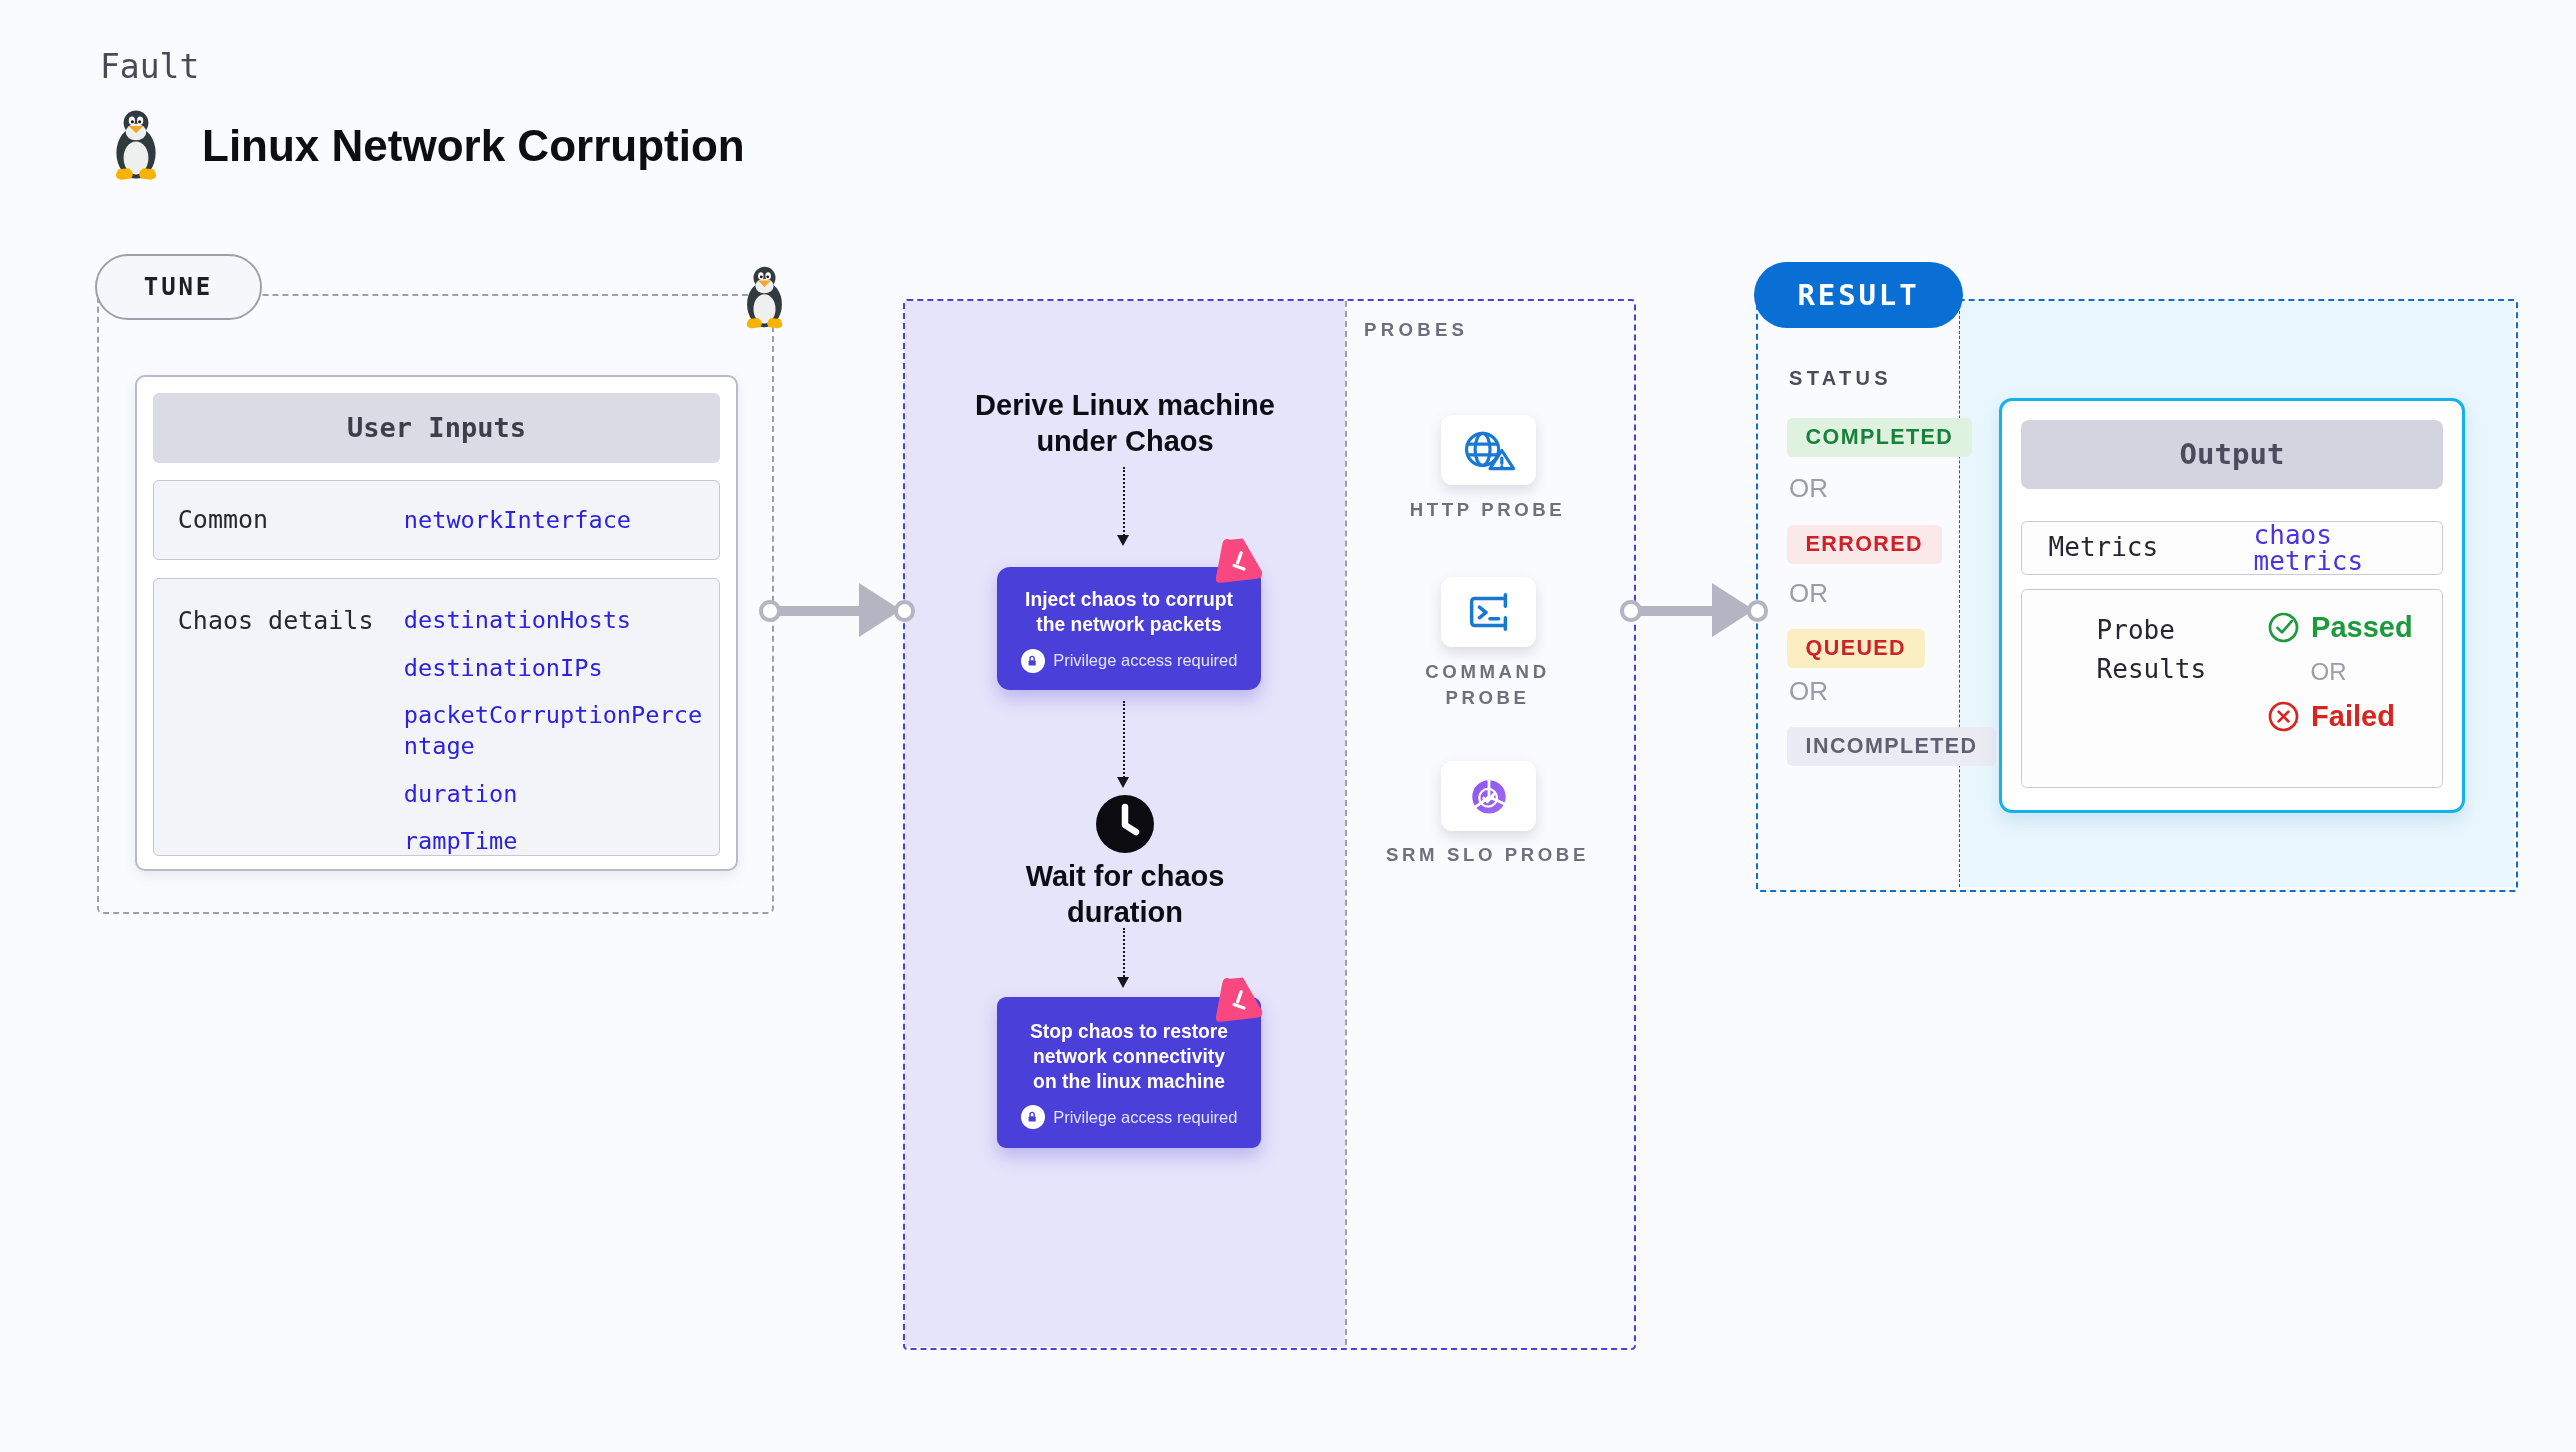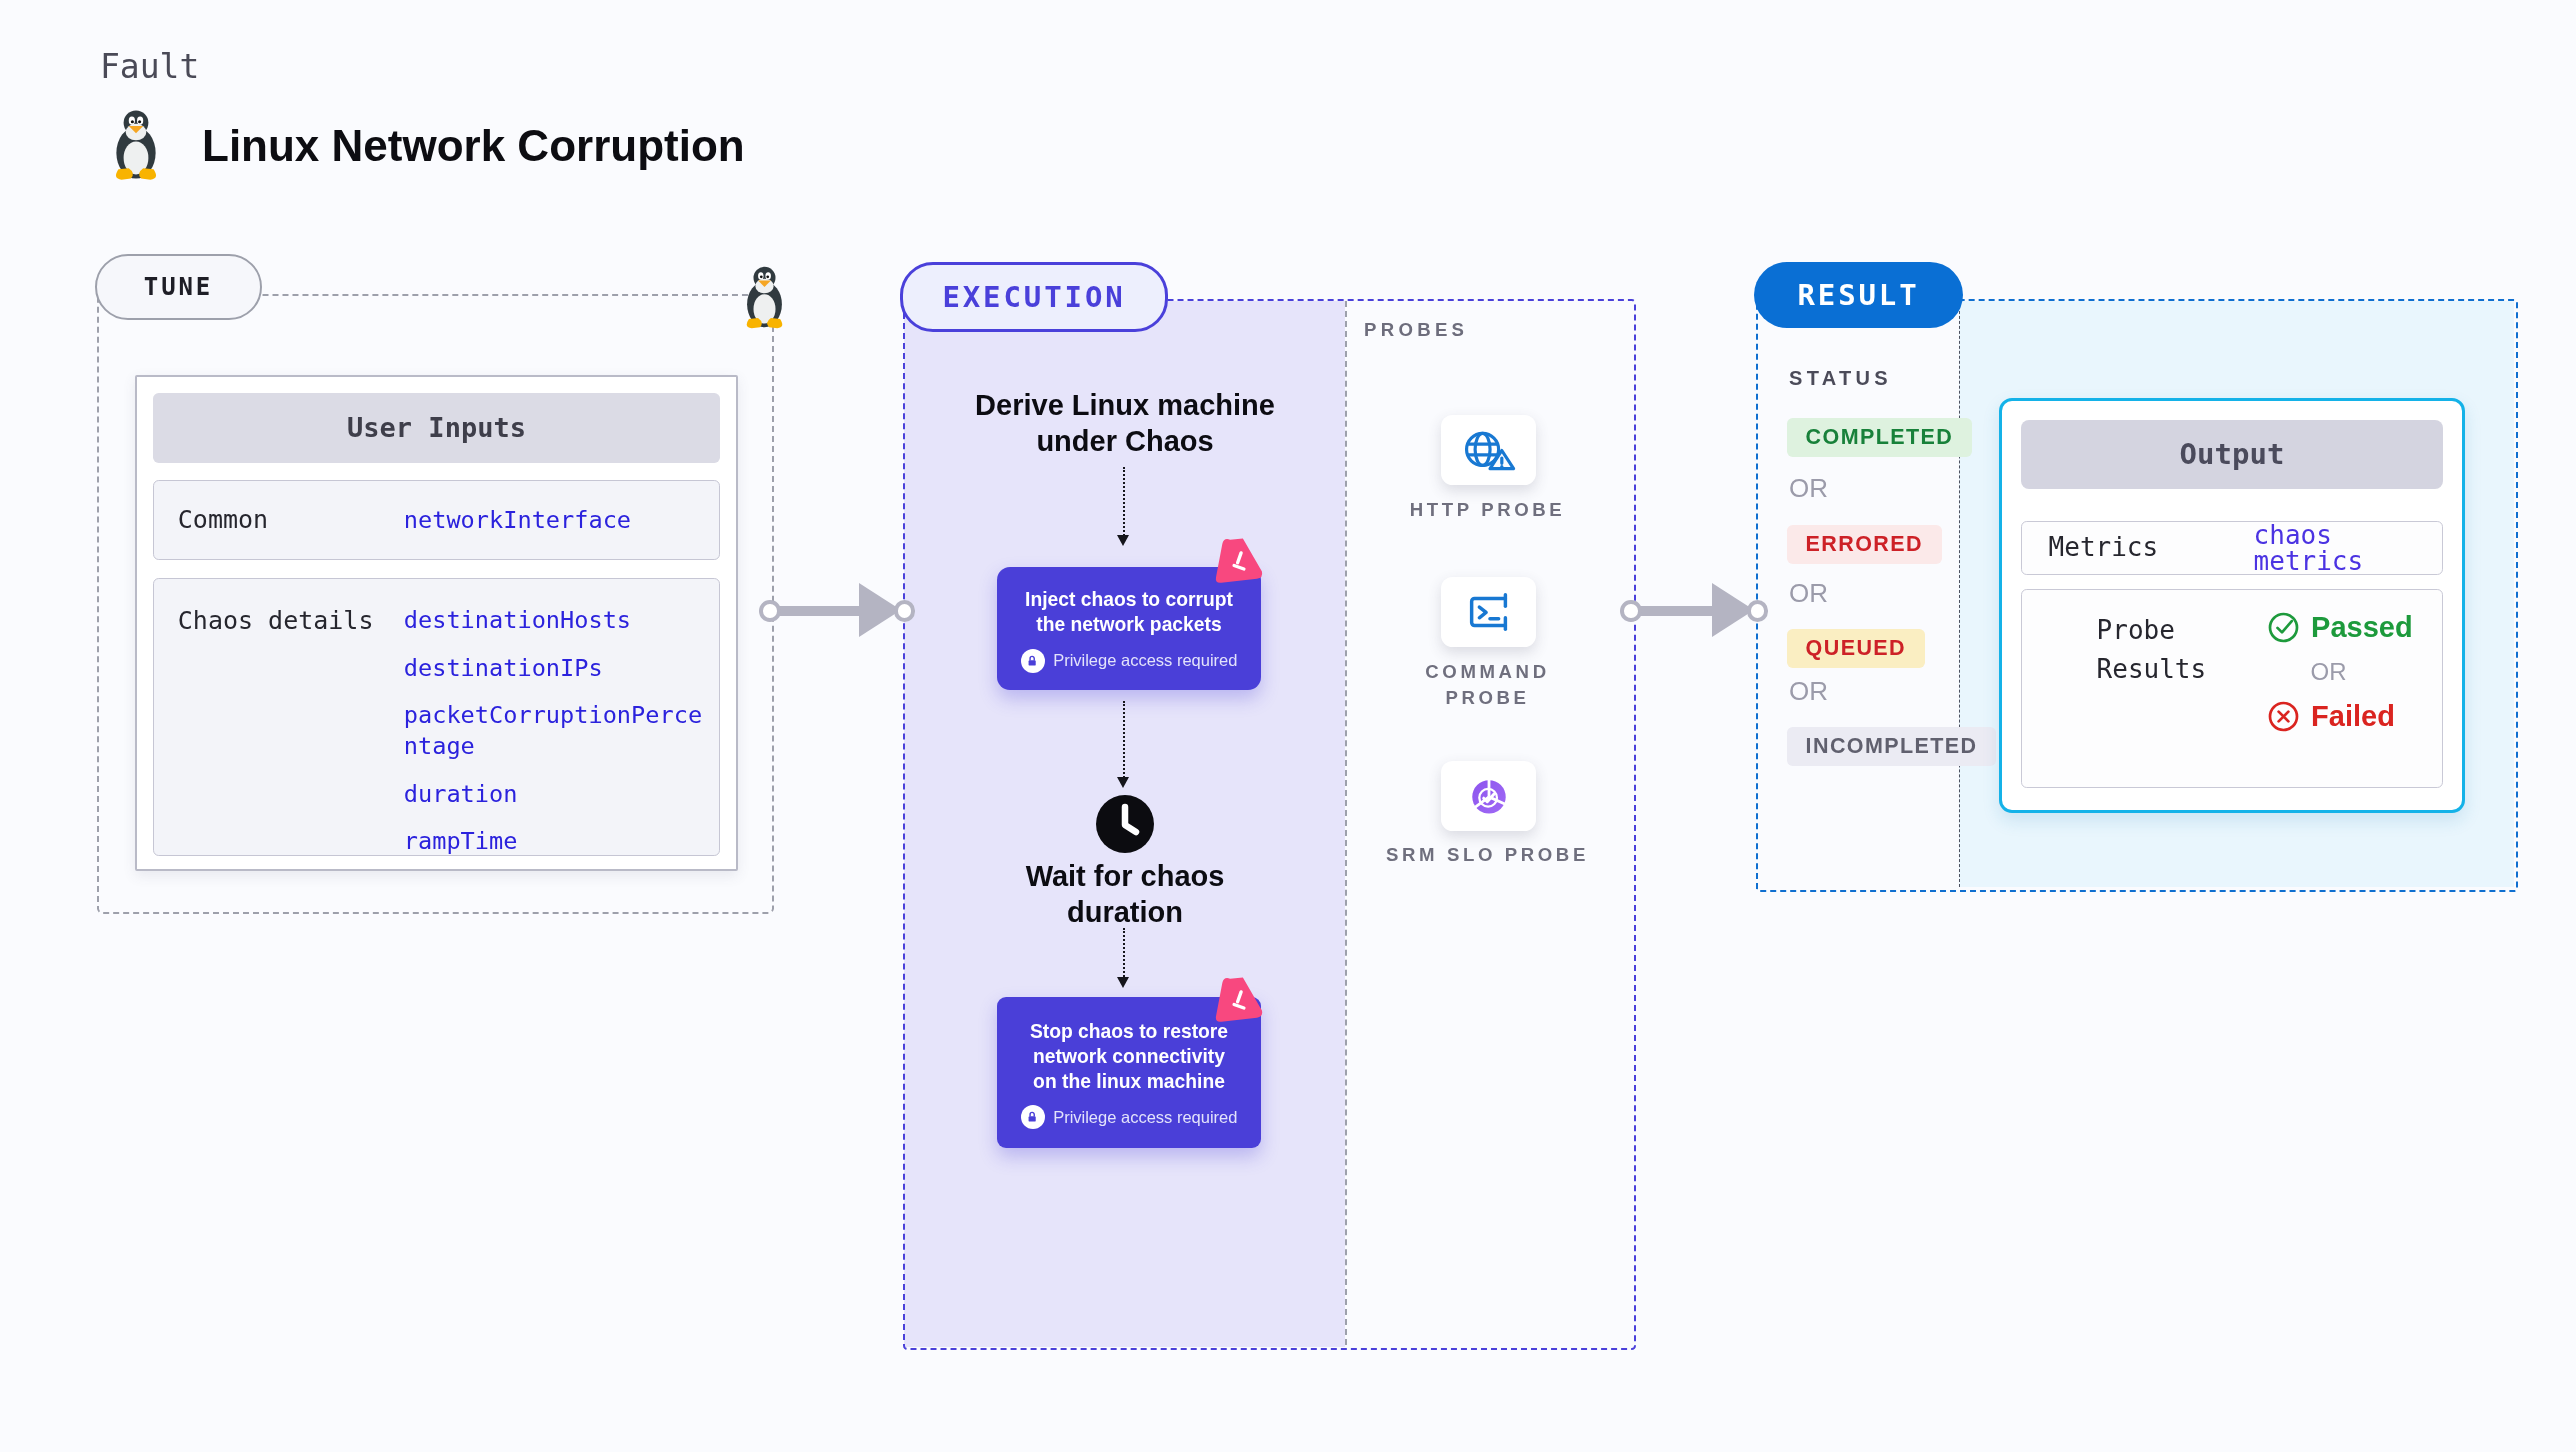--- a/index.html
+++ b/index.html
@@ -20,21 +20,21 @@
   .tune-pill{left:95px;top:254px;width:163px;height:62px;background:#f6f7fb;border:2.9px solid #9da0ab;
              font-size:24px;color:#1e1e26;}
   .exec-pill{left:900px;top:262px;width:262px;height:64px;background:#edeffd;border:3.6px solid #4a40da;
              font-size:29px;color:#4a40da;}
   .result-pill{left:1754px;top:262px;width:209px;height:66px;background:#0a6fd4;border:none;
                font-size:29px;color:#ffffff;}
 
   
   .tune-box{left:97px;top:294px;width:673px;height:616px;border:2.9px dashed #9da0ab;border-radius:5.7px;}
   .ui-card{left:135px;top:375px;width:603px;height:496px;background:#ffffff;border:2.1px solid #b9bac7;
-           border-radius:2px;box-sizing:border-box;padding:15.8px;box-shadow:0 4.3px 13px rgba(80,80,110,.10);}
+           border-radius:10px;box-sizing:border-box;padding:15.8px;box-shadow:0 4.3px 13px rgba(80,80,110,.10);}
   .ui-header{height:70px;background:#dbdbe5;border-radius:5.7px;display:flex;align-items:center;justify-content:center;
              font:700 27px/1 "DejaVu Sans Mono",monospace;color:#3e3e4a;}
   .ui-row{border:1.4px solid #c6c6d4;border-radius:5.7px;background:#f3f4f9;box-sizing:border-box;
           display:flex;padding-left:24px;}
   .ui-row1{margin-top:17px;height:80px;align-items:center;}
   .ui-row2{margin-top:18.6px;height:278px;align-items:flex-start;}
   .ui-row .lbl{width:226px;flex:0 0 226px;font:400 25px/1.25 "DejaVu Sans Mono",monospace;color:#26262e;}
   .ui-row2 .lbl{padding-top:26px;}
   .ui-vals{display:flex;flex-direction:column;gap:15.8px;padding-top:26px;width:301px;}
   .ui-val{font:400 23.6px/31.5px "DejaVu Sans Mono",monospace;color:#2b22dd;word-break:break-all;}
@@ -180,21 +180,20 @@
   <div class="abs harrow harrow1">
     <span class="ha-line"></span>
       <span class="ha-head"></span>
     <span class="ha-dot ha-dot-l"></span>
       <span class="ha-dot ha-dot-r"></span>
   </div>
 
   <div class="abs exec-area"></div>
   <div class="abs exec-box"></div>
   <div class="abs exec-divider"></div>
-  <div class="abs pill exec-pill">EXECUTION</div>
   <div class="abs probes-label">PROBES</div>
 
   <div class="abs flow-text step-derive">Derive Linux machine under Chaos</div>
   <div class="abs varrow v1"></div>
 
   <div class="abs step-card card-inject">
     <div class="t">Inject chaos to corrupt the network packets</div>
     <div class="priv">
       <span class="lockc">
         <svg width="14.3" height="14.3" viewBox="0 0 24 24">

